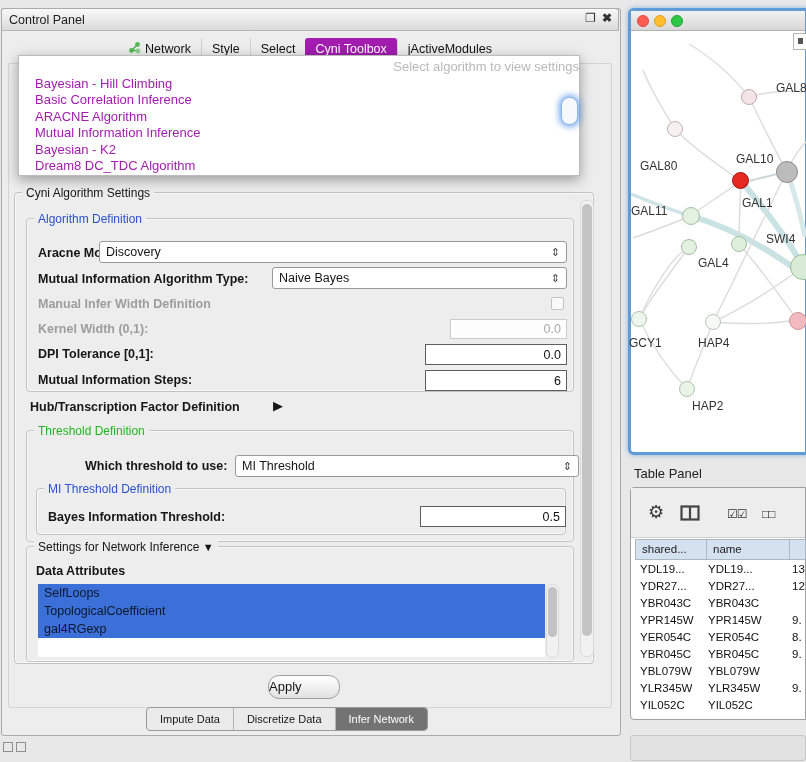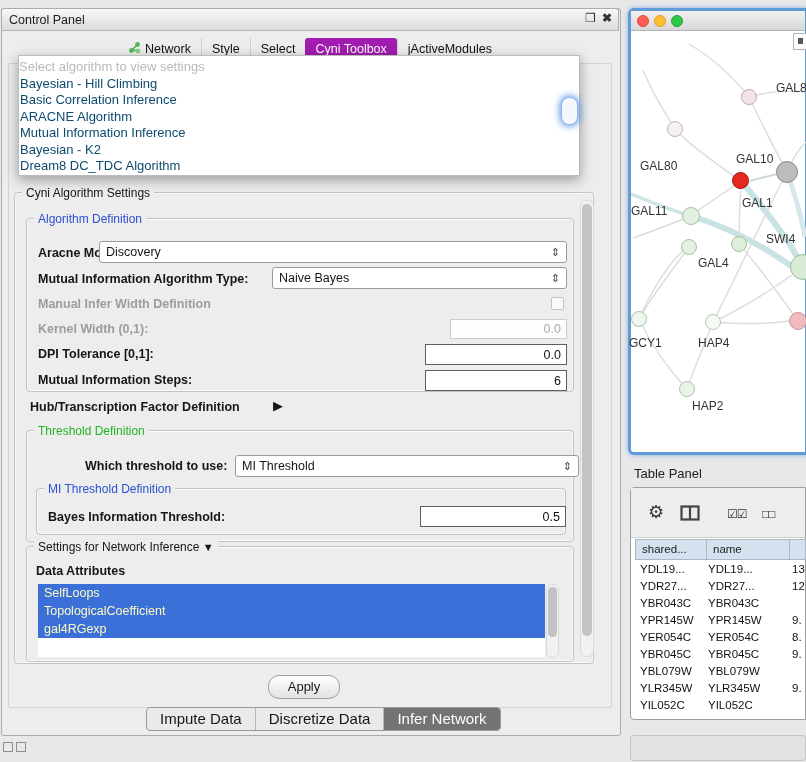--- a/index.html
+++ b/index.html
@@ -31,32 +31,32 @@
   .combo .arr{font-size:11px;color:#444;margin-left:4px}
   .tfield{border:1px solid #5e5e5e;font-family:"Liberation Sans",sans-serif;font-size:12.5px;text-align:right;
           padding:0 5px;box-sizing:border-box;height:21px;background:#fff;color:#111}
   .tfield.disf{border-color:#cccccc;color:#ababab;background:#fdfdfd}
   .checkbox{width:13px;height:13px;border:1px solid #c3c3c3;background:#fafafa;border-radius:2px;box-sizing:border-box}
   .vtrack{background:#f1f1f1;border:1px solid #dadada;border-radius:6px}
   .vthumb{position:absolute;left:1px;right:1px;background:#c3c3c3;border-radius:5px}
   
   .popup{left:18px;top:55px;width:560px;height:119px;background:#fff;border:1px solid #bcbcbc;
          box-shadow:0 4px 12px rgba(0,0,0,.35);z-index:50;font-size:13px}
-  .popup .prompt{color:#b9b9b9;text-align:left;padding-top:3px;height:17px}
-  .popup .opt{padding:0 1px;height:16.4px;line-height:16.4px;color:#0c4a6e;white-space:nowrap}
+  .popup .prompt{color:#b9b9b9;text-align:right;padding-top:3px;height:17px}
+  .popup .opt{padding:0 16px;height:16.4px;line-height:16.4px;color:#a21caf;white-space:nowrap}
   .popup .opt.sel{font-weight:normal}
   .focusring{left:561px;top:97px;width:15px;height:26px;border-radius:8px;background:#f5f9fe;
              border:1px solid #8fb4e8;box-shadow:0 0 6px 2px rgba(86,148,232,.8);z-index:60}
   
-  .srcitem{height:18px;line-height:18px;padding-left:6px;background:#3a70d8;color:#fef9c3;font-size:12.5px;white-space:nowrap}
+  .srcitem{height:18px;line-height:18px;padding-left:6px;background:#3a70d8;color:#0f172a;font-size:12.5px;white-space:nowrap}
   
   .applybtn{left:268px;top:675px;width:70px;height:22px;border-radius:11px;border:1px solid #9f9f9f;
-            background:linear-gradient(#ffffff,#e2e2e2);font-size:13px;text-align:center;line-height:21px}
+            background:linear-gradient(#ffffff,#e2e2e2);font-size:13px;line-height:21px}
   .segbar{left:146px;top:707px;height:22px;display:flex;border:1px solid #9a9a9a;border-radius:4px;overflow:hidden;background:#eaeaea}
-  .seg{padding:0 13px;line-height:22px;font-size:15px;border-left:1px solid #b5b5b5}
+  .seg{padding:0 13px;line-height:22px;font-size:11px;border-left:1px solid #b5b5b5}
   .seg:first-child{border-left:none}
   .seg.active{background:#737373;color:#fff}
   
   .netwin{left:628px;top:8px;width:180px;height:447px;border:3px solid #5f9bd6;border-radius:6px 0 0 6px;
           box-shadow:0 0 5px rgba(80,140,215,.6);background:#fff;box-sizing:border-box}
   .net-titlebar{left:631px;top:11px;width:174px;height:20px;background:linear-gradient(#f1f1f1,#d7d7d7);border-bottom:1px solid #b2b2b2;box-sizing:border-box}
   .light{width:12px;height:12px;border-radius:50%;box-sizing:border-box}
   .node{border-radius:50%;box-sizing:border-box}
   .nlabel{font-size:12px;color:#333;white-space:nowrap}
   

